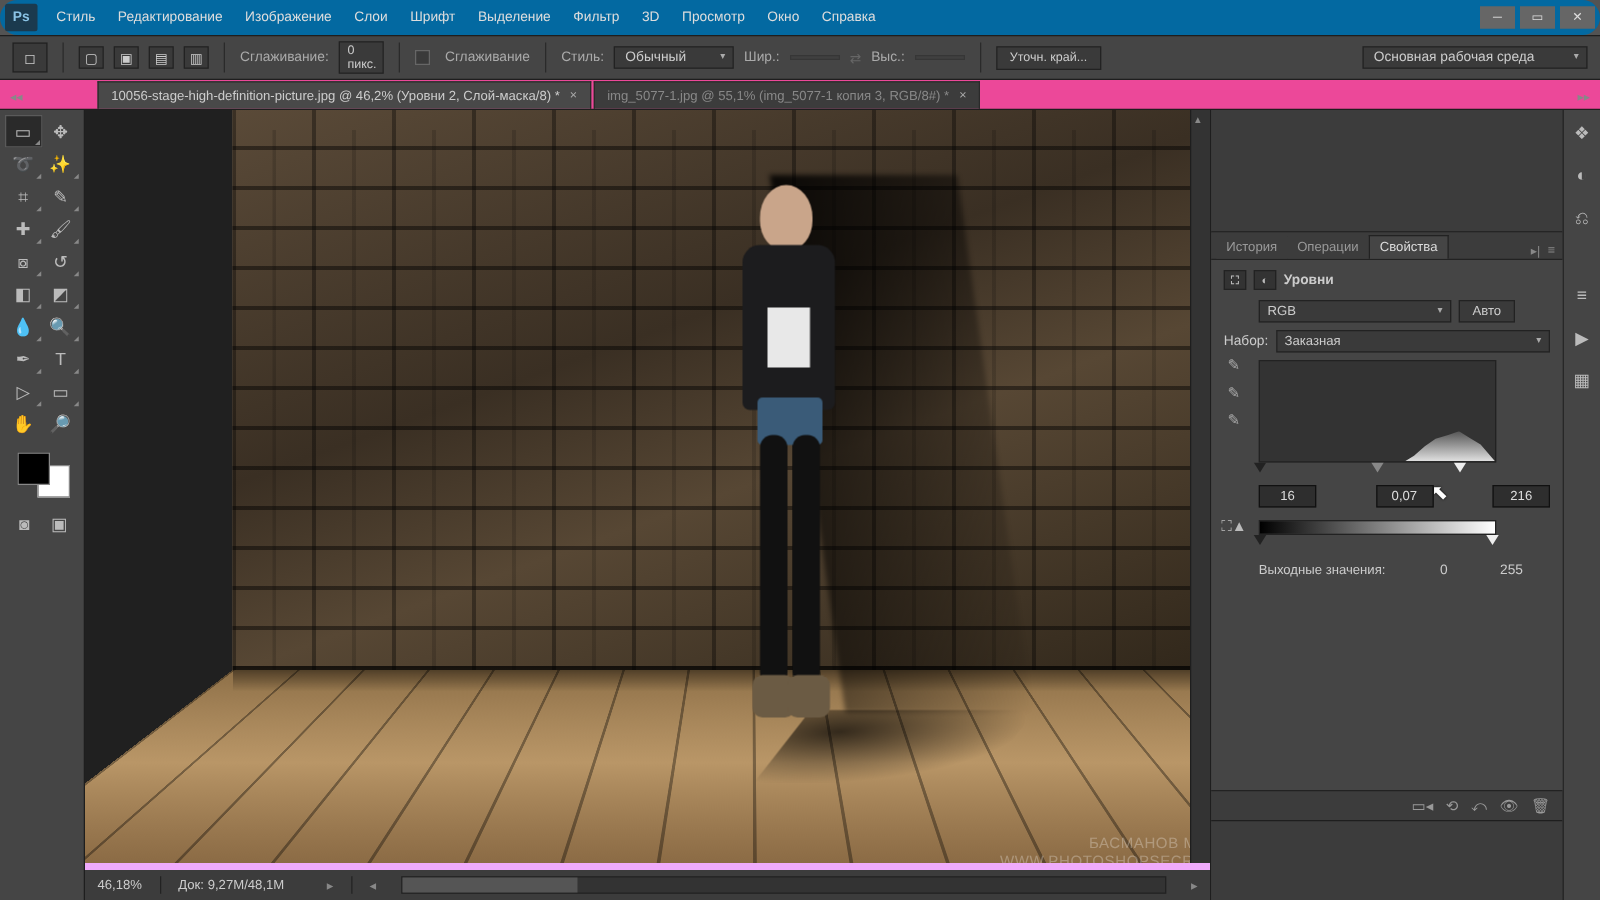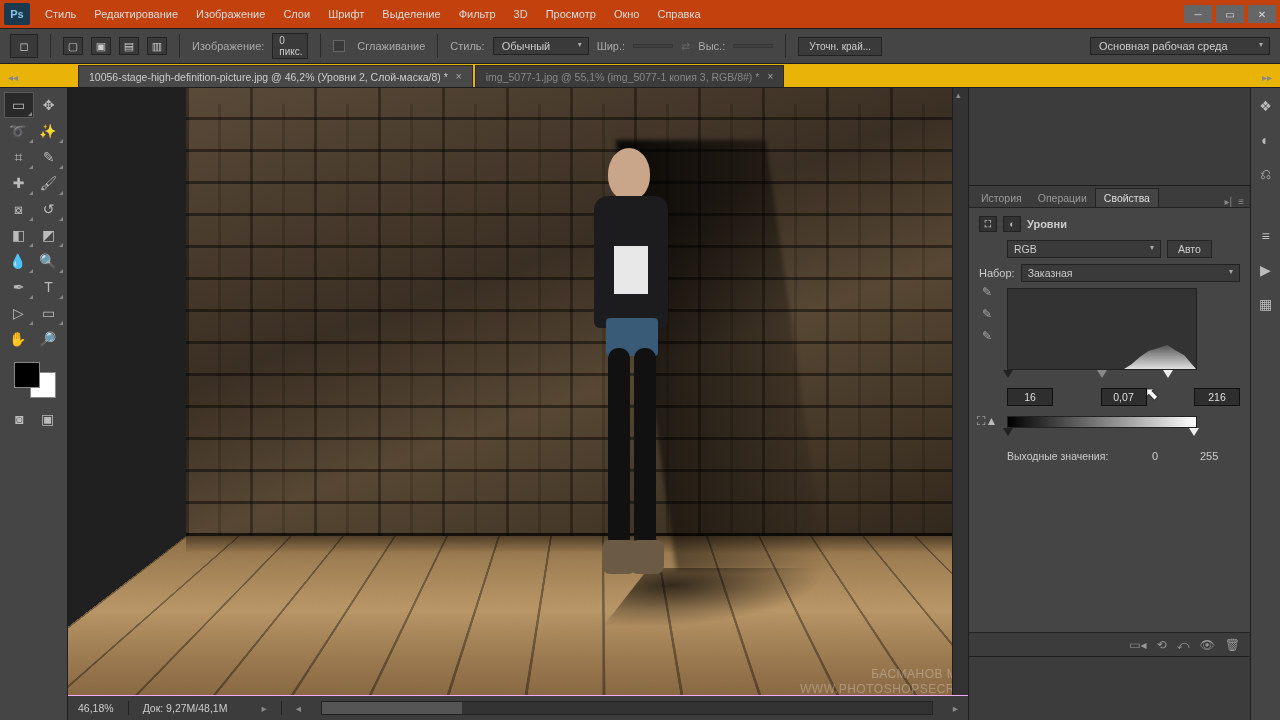--- a/index.html
+++ b/index.html
@@ -1,39 +1,39 @@
 <!DOCTYPE html>
 <html><head>
 <meta charset="utf-8">
 <style>
 * { margin:0; padding:0; box-sizing:border-box; font-family:"Segoe UI", Tahoma, sans-serif; user-select:none; }
 body { width:1280px; height:720px; background:#535353; overflow:hidden; position:relative; }
 
 
-.titlebar { height:28px; background:#c2410c; display:flex; align-items:center; color:#ddd; font-size:11px; }
+.titlebar { height:28px; background:#0369a1; display:flex; align-items:center; color:#ddd; font-size:11px;border-radius:14px; }
 .ps-logo { width:26px; height:22px; margin:0 6px 0 4px; background:#1b3a4e; color:#8bc4e6; display:flex; align-items:center; justify-content:center; font-weight:bold; font-size:11px; border-radius:2px; }
 .menu-item { padding:0 9px; cursor:pointer; }
 .window-controls { margin-left:auto; display:flex; }
 .win-btn { width:28px; height:18px; background:#666; margin-right:4px; display:flex; align-items:center; justify-content:center; color:#ddd; font-size:10px; cursor:pointer; }
 
 
 .options-bar { height:36px; background:#454545; border-top:1px solid #1e1e1e; border-bottom:1px solid #1e1e1e; display:flex; align-items:center; padding:0 10px; font-size:11px; color:#ccc; gap:8px; }
 .opt-icon { width:28px; height:24px; background:#3a3a3a; border:1px solid #222; display:flex; align-items:center; justify-content:center; }
 .opt-icon.small { width:20px; height:18px; }
 .opt-sep { width:1px; height:24px; background:#2a2a2a; margin:0 4px; }
 .opt-select { background:#3a3a3a; border:1px solid #222; color:#ccc; padding:2px 22px 2px 8px; font-size:11px; position:relative; }
 .opt-select::after { content:"▾"; position:absolute; right:6px; font-size:8px; color:#aaa; }
 .opt-btn { background:#3a3a3a; border:1px solid #222; color:#ccc; padding:3px 10px; font-size:10px; }
 .opt-label { color:#aaa; }
 .opt-input { background:#3a3a3a; border:1px solid #222; color:#ccc; padding:1px 6px; width:36px; font-size:10px; }
 .checkbox { width:12px; height:12px; border:1px solid #666; background:#3a3a3a; display:inline-block; margin-right:4px; }
 .workspace-select { margin-left:auto; }
 
 
-.tabs-bar { height:24px; background:#eab308; border-bottom:1px solid #1e1e1e; display:flex; align-items:flex-end; padding-left:78px; }
+.tabs-bar { height:24px; background:#ec4899; border-bottom:1px solid #1e1e1e; display:flex; align-items:flex-end; padding-left:78px; }
 .doc-tab { height:22px; padding:0 10px; display:flex; align-items:center; font-size:10.5px; color:#ccc; background:#494949; border:1px solid #2a2a2a; border-bottom:none; margin-right:2px; gap:8px; cursor:pointer; }
 .doc-tab.inactive { background:#3c3c3c; color:#888; }
 .tab-close { color:#aaa; font-size:10px; cursor:pointer; }
 .tab-collapse { position:absolute; left:8px; top:72px; color:#888; font-size:10px; }
 
 
 .main { position:absolute; top:88px; left:0; right:0; bottom:0; display:flex; }
 
 
 .tools { width:68px; background:#454545; border-right:1px solid #1e1e1e; padding:4px 2px; display:flex; flex-direction:column; align-items:center; gap:0px; position:relative;}
@@ -120,21 +120,21 @@
 .gradient-bar { width:190px; height:12px; margin:10px 0 2px 28px; background:linear-gradient(to right,#000,#fff); border:1px solid #222; position:relative;}
 .out-handles { width:190px; margin-left:28px; position:relative; height:10px;}
 .out-row { display:flex; align-items:flex-start; gap:8px; margin-top:10px; justify-content:flex-end;}
 .out-row .lbl { margin-right:auto; margin-left:28px; color:#ccc; font-size:10.5px;}
 .panel-footer { height:24px; background:#3c3c3c; border-top:1px solid #222; display:flex; align-items:center; justify-content:flex-end; gap:10px; padding:0 10px; color:#999; font-size:12px;}
 .filler-panel { height:64px; background:#3c3c3c; border-top:1px solid #1e1e1e;}
 
 .cursor { position:absolute; left:1145px; top:384px; font-size:16px; color:#fff; text-shadow:0 0 2px #000; pointer-events:none; z-index:20;}
 
 
-.status-bar { position:absolute; left:68px; right:312px; bottom:0; height:22px; background:#3c3c3c; border-top:1px solid #f0abfc; display:flex; align-items:center; color:#ccc; font-size:10.5px; padding:12px 10px; gap:14px;}
+.status-bar { position:absolute; left:68px; right:312px; bottom:0; height:22px; background:#3c3c3c; border-top:6px solid #f0abfc; display:flex; align-items:center; color:#ccc; font-size:10.5px; padding:12px 10px; gap:14px;}
 .sb-sep { width:1px; height:14px; background:#222;}
 .sb-scroll { margin-left:20px; color:#888; }
 .scroll-track { flex:1; height:14px; background:#333; border:1px solid #222; margin:0 6px; position:relative;}
 .scroll-track .thumb { position:absolute; left:0; top:0; bottom:0; width:140px; background:#555;}
 </style>
 </head>
 <body>
 
 <div class="titlebar">
   <div class="ps-logo">Ps</div>
@@ -157,21 +157,21 @@
 </div>
 
 <div class="options-bar">
   <div class="opt-icon">◻</div>
   <div class="opt-sep"></div>
   <div class="opt-icon small">▢</div>
   <div class="opt-icon small">▣</div>
   <div class="opt-icon small">▤</div>
   <div class="opt-icon small">▥</div>
   <div class="opt-sep"></div>
-  <span class="opt-label">Изображение:</span>
+  <span class="opt-label">Сглаживание:</span>
   <span class="opt-input">0 пикс.</span>
   <div class="opt-sep"></div>
   <span class="checkbox"></span>
   <span class="opt-label">Сглаживание</span>
   <div class="opt-sep"></div>
   <span class="opt-label">Стиль:</span>
   <span class="opt-select" style="width:96px;">Обычный</span>
   <span class="opt-label">Шир.:</span>
   <span class="opt-input" style="width:40px;opacity:.4"></span>
   <span style="color:#666">⇄</span>

